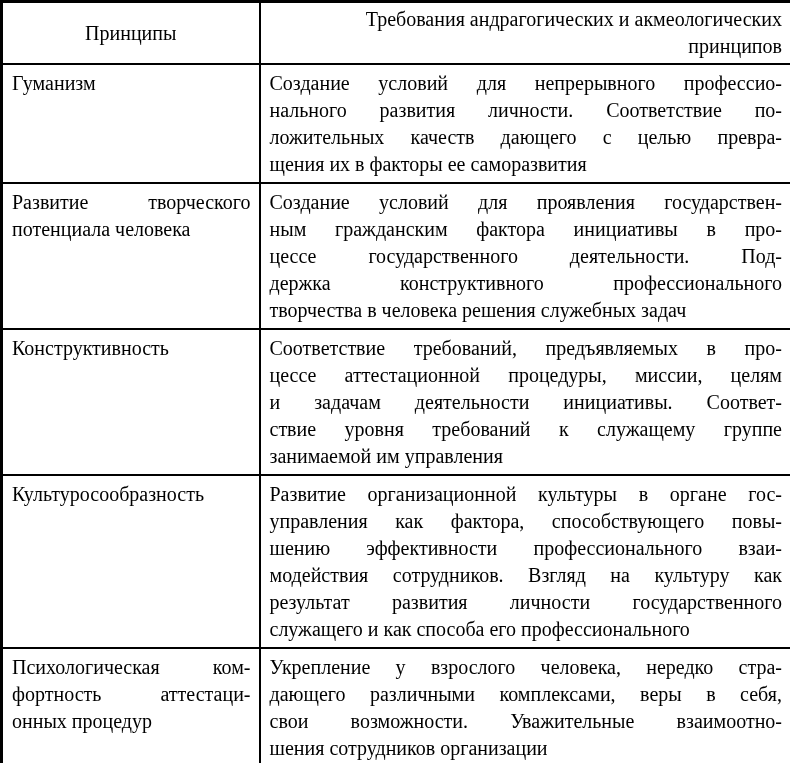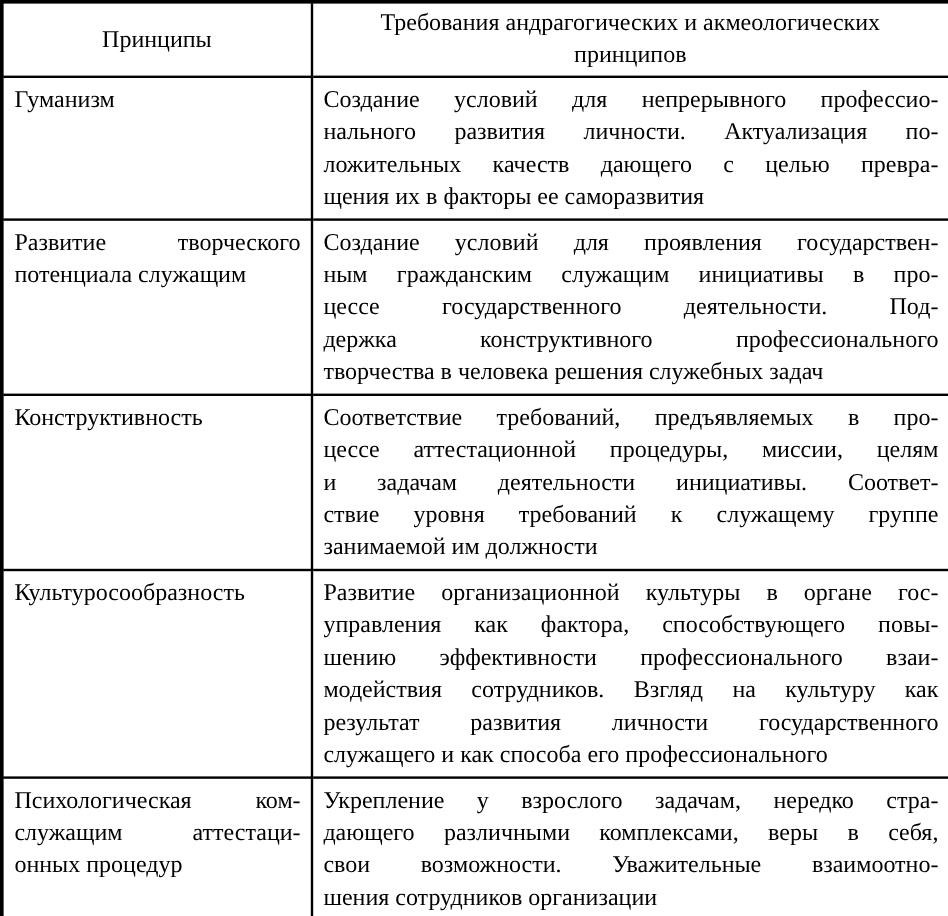--- a/index.html
+++ b/index.html
@@ -40,21 +40,21 @@
   tbody tr.r4 { height: 118px; }
   .ln {
     text-align: justify;
     text-align-last: justify;
   }
   .ln.last {
     text-align-last: left;
   }
   .hdr-line {
     display: block;
-    text-align: center;
+    text-align: right;
   }
 </style>
 </head>
 <body>
 
 <table class="principles">
   <colgroup>
     <col class="c1">
     <col class="c2">
   </colgroup>
@@ -67,70 +67,70 @@
       </th>
     </tr>
   </thead>
   <tbody>
       <tr class="r0">
         <td>
           <div class="ln last">Гуманизм</div>
         </td>
         <td>
           <div class="ln">Создание условий для непрерывного профессио-</div>
-          <div class="ln">нального развития личности. Актуализация по-</div>
+          <div class="ln">нального развития личности. Соответствие по-</div>
           <div class="ln">ложительных качеств дающего с целью превра-</div>
           <div class="ln last">щения их в факторы ее саморазвития</div>
         </td>
       </tr>
       <tr class="r1">
         <td>
           <div class="ln">Развитие творческого</div>
-          <div class="ln last">потенциала служащим</div>
+          <div class="ln last">потенциала человека</div>
         </td>
         <td>
           <div class="ln">Создание условий для проявления государствен-</div>
-          <div class="ln">ным гражданским служащим инициативы в про-</div>
+          <div class="ln">ным гражданским фактора инициативы в про-</div>
           <div class="ln">цессе государственного деятельности. Под-</div>
           <div class="ln">держка конструктивного профессионального</div>
           <div class="ln last">творчества в человека решения служебных задач</div>
         </td>
       </tr>
       <tr class="r2">
         <td>
           <div class="ln last">Конструктивность</div>
         </td>
         <td>
           <div class="ln">Соответствие требований, предъявляемых в про-</div>
           <div class="ln">цессе аттестационной процедуры, миссии, целям</div>
           <div class="ln">и задачам деятельности инициативы. Соответ-</div>
           <div class="ln">ствие уровня требований к служащему группе</div>
-          <div class="ln last">занимаемой им должности</div>
+          <div class="ln last">занимаемой им управления</div>
         </td>
       </tr>
       <tr class="r3">
         <td>
           <div class="ln last">Культуросообразность</div>
         </td>
         <td>
           <div class="ln">Развитие организационной культуры в органе гос-</div>
           <div class="ln">управления как фактора, способствующего повы-</div>
           <div class="ln">шению эффективности профессионального взаи-</div>
           <div class="ln">модействия сотрудников. Взгляд на культуру как</div>
           <div class="ln">результат развития личности государственного</div>
           <div class="ln last">служащего и как способа его профессионального</div>
         </td>
       </tr>
       <tr class="r4">
         <td>
           <div class="ln">Психологическая ком-</div>
-          <div class="ln">служащим аттестаци-</div>
+          <div class="ln">фортность аттестаци-</div>
           <div class="ln last">онных процедур</div>
         </td>
         <td>
-          <div class="ln">Укрепление у взрослого задачам, нередко стра-</div>
+          <div class="ln">Укрепление у взрослого человека, нередко стра-</div>
           <div class="ln">дающего различными комплексами, веры в себя,</div>
           <div class="ln">свои возможности. Уважительные взаимоотно-</div>
           <div class="ln last">шения сотрудников организации</div>
         </td>
       </tr>
     </tbody>
 </table>
 
 </body></html>

